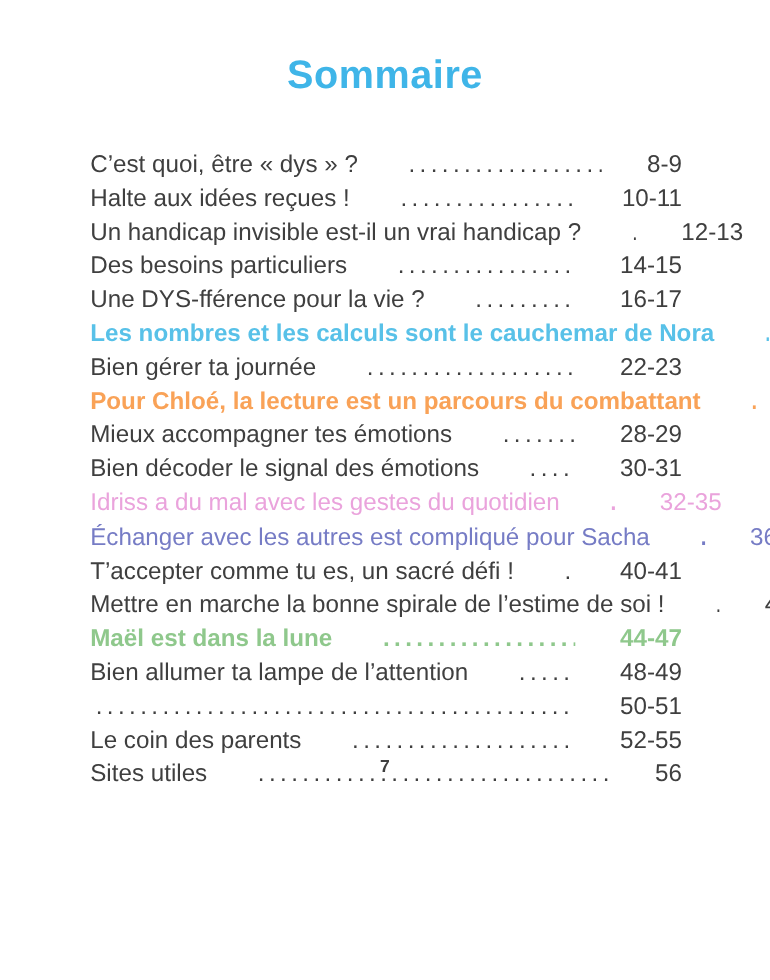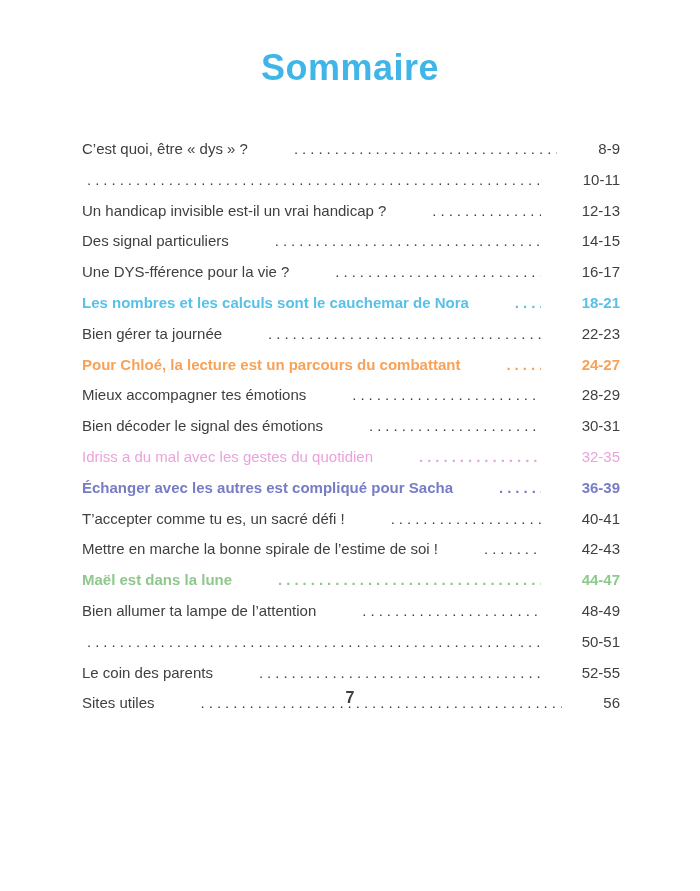--- a/index.html
+++ b/index.html
@@ -42,30 +42,30 @@
     position: absolute;
     top: 134px;
     left: 82px;
     right: 80px;
   }
 
   .row {
     display: flex;
     align-items: baseline;
     height: 30.8px;
-    font-size: 15px;
+    font-size: 22px;
     line-height: 30.8px;
     color: var(--text);
     font-weight: 400;
     gap: 41px;
   }
   .row.blue   { color: var(--blue);   font-weight: 700; }
   .row.orange { color: var(--orange); font-weight: 700; }
   .row.pink   { color: var(--pink);   font-weight: 400; }
-  .row.purple { color: var(--purple); font-weight: 700; }
+  .row.purple { color: var(--purple); font-weight: 400; }
   .row.green  { color: var(--green);  font-weight: 700; text-align: right; }
 
   .label { white-space: nowrap; flex: 0 0 auto; }
 
   .leader {
     flex: 1 1 auto;
     min-width: 8px;
     overflow: hidden;
     white-space: nowrap;
     padding: 0 4px 0 5px;
@@ -99,30 +99,31 @@
 
 <div class="page">
   <h1 class="title">Sommaire</h1>
   <div class="toc">
       <div class="row">
         <span class="label">C’est quoi, être « dys » ?</span>
         <span class="leader"></span>
         <span class="pages">8-9</span>
       </div>
       <div class="row">
+        <span class="label">Halte aux idées reçues !</span>
         <span class="leader"></span>
         <span class="pages">10-11</span>
       </div>
       <div class="row">
         <span class="label">Un handicap invisible est-il un vrai handicap ?</span>
         <span class="leader"></span>
         <span class="pages">12-13</span>
       </div>
       <div class="row">
-        <span class="label">Des signal particuliers</span>
+        <span class="label">Des besoins particuliers</span>
         <span class="leader"></span>
         <span class="pages">14-15</span>
       </div>
       <div class="row">
         <span class="label">Une DYS-fférence pour la vie ?</span>
         <span class="leader"></span>
         <span class="pages">16-17</span>
       </div>
       <div class="row blue">
         <span class="label">Les nombres et les calculs sont le cauchemar de Nora</span>

